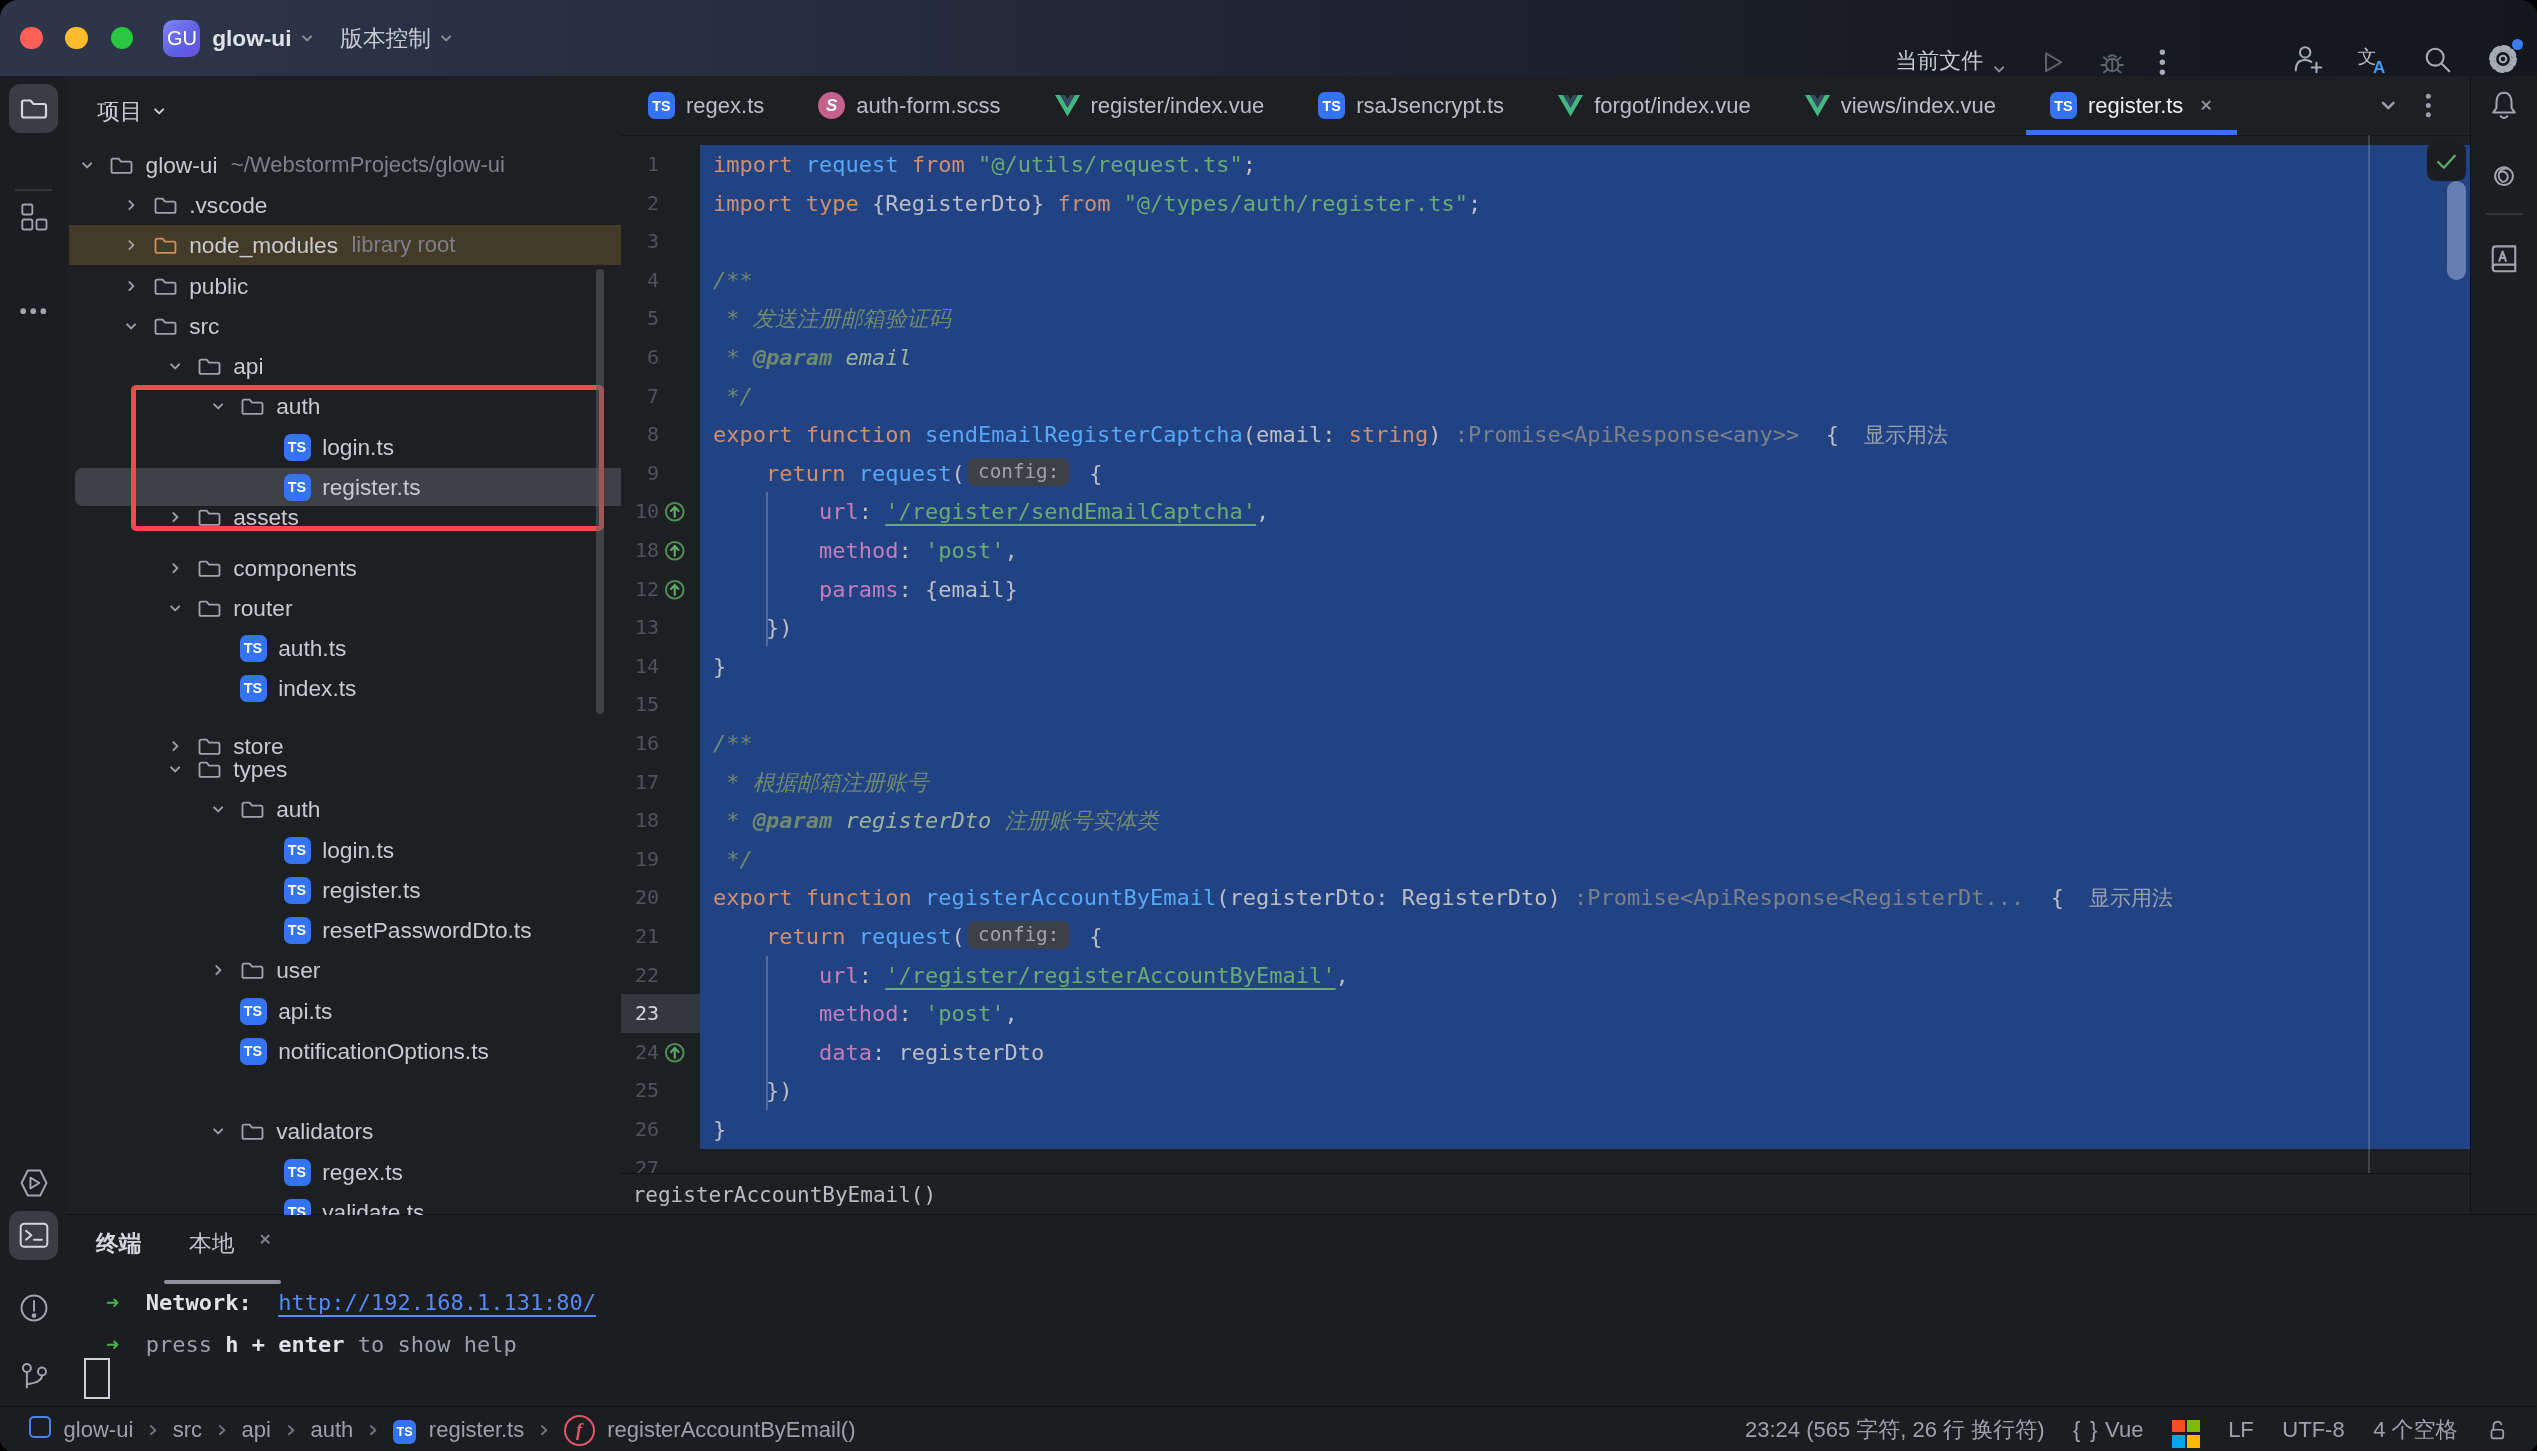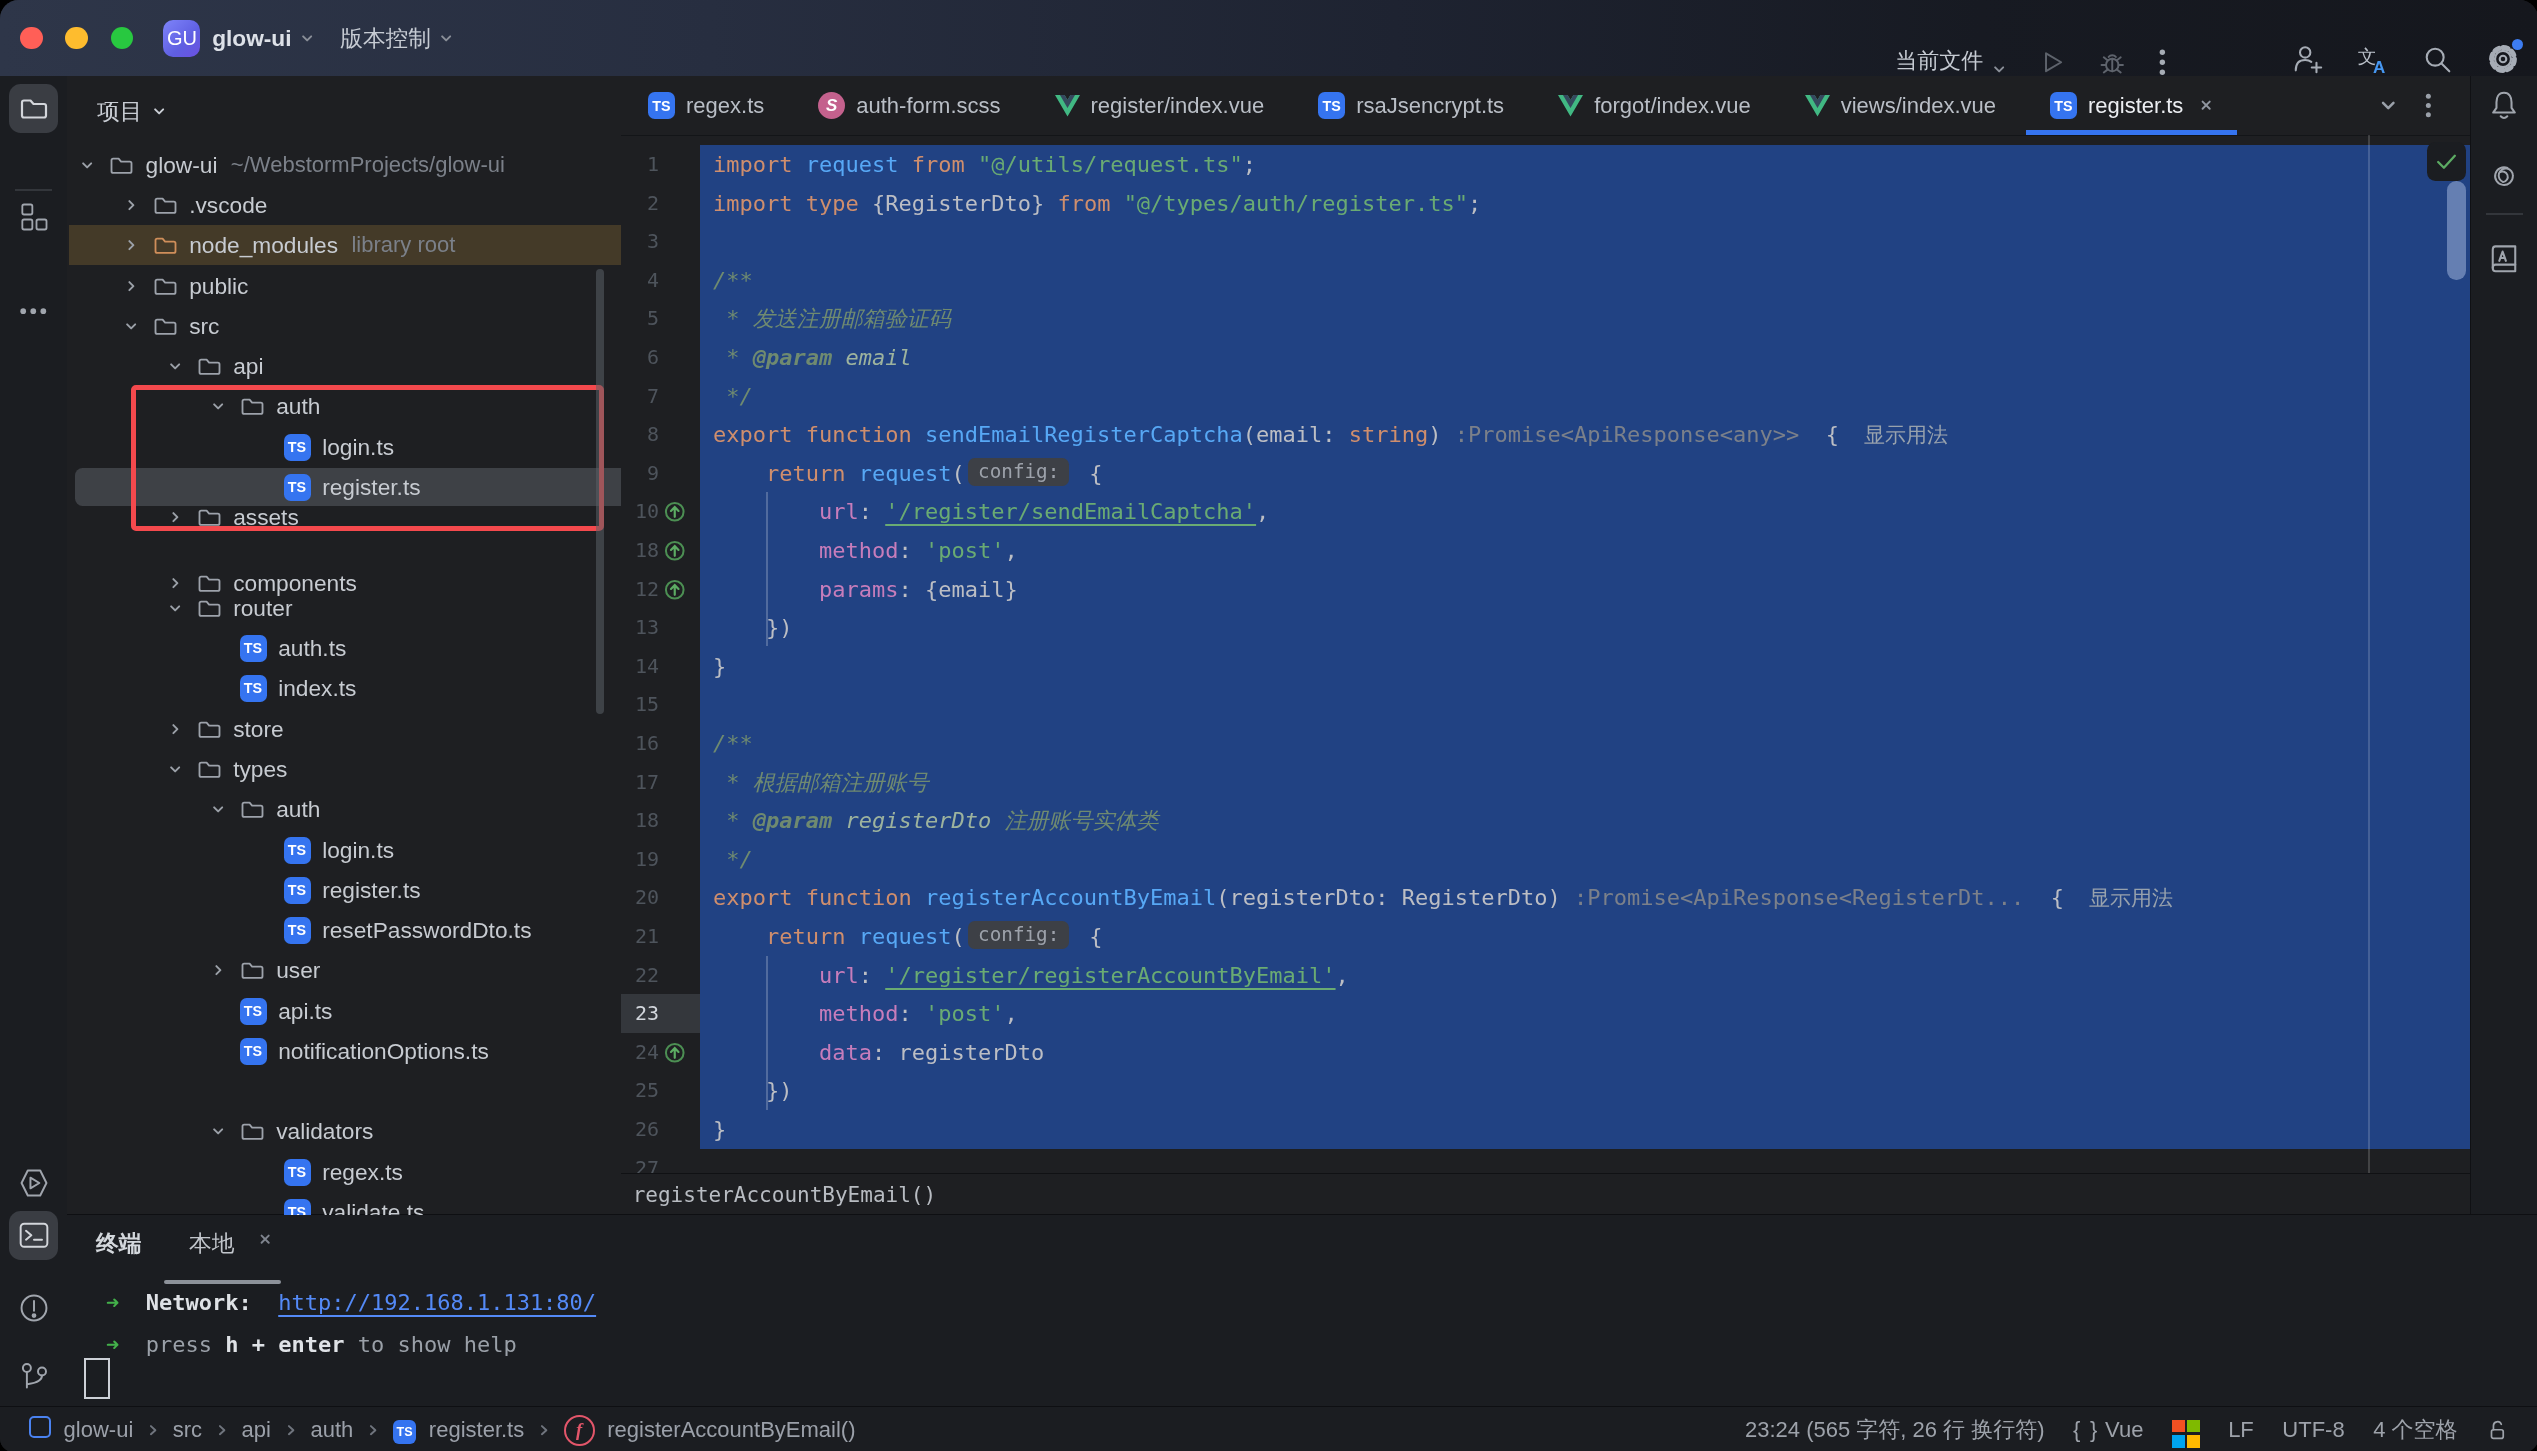--- a/index.html
+++ b/index.html
@@ -387,21 +387,21 @@
               <path class="stroke" d="M6 3.5 L10.5 8 L6 12.5"></path>
             </svg>
           </span>
           <span class="ficon">
             <svg class="i30" viewBox="0 0 30 26">
               <path class="stroke" d="M3 7 Q3 5 5 5 L11.5 5 L14.5 8.5 L25 8.5 Q27 8.5 27 10.5 L27 20 Q27 22 25 22 L5 22 Q3 22 3 20 Z"></path>
             </svg>
           </span>
           <span>assets</span>
         </div>
-        <div class="trow" style="top: 487px; padding-left: 101px;">
+        <div class="trow" style="top: 472px; padding-left: 101px;">
           <span class="chev">
             <svg class="i16" viewBox="0 0 16 16">
               <path class="stroke" d="M6 3.5 L10.5 8 L6 12.5"></path>
             </svg>
           </span>
           <span class="ficon">
             <svg class="i30" viewBox="0 0 30 26">
               <path class="stroke" d="M3 7 Q3 5 5 5 L11.5 5 L14.5 8.5 L25 8.5 Q27 8.5 27 10.5 L27 20 Q27 22 25 22 L5 22 Q3 22 3 20 Z"></path>
             </svg>
           </span>
@@ -427,21 +427,21 @@
           </span>
           <span>auth.ts</span>
         </div>
         <div class="trow" style="top: 592px; padding-left: 144px;">
           <span class="chev"></span>
           <span class="ficon">
             <span class="fico ts">TS</span>
           </span>
           <span>index.ts</span>
         </div>
-        <div class="trow" style="top: 633px; padding-left: 101px;">
+        <div class="trow" style="top: 650px; padding-left: 101px;">
           <span class="chev">
             <svg class="i16" viewBox="0 0 16 16">
               <path class="stroke" d="M6 3.5 L10.5 8 L6 12.5"></path>
             </svg>
           </span>
           <span class="ficon">
             <svg class="i30" viewBox="0 0 30 26">
               <path class="stroke" d="M3 7 Q3 5 5 5 L11.5 5 L14.5 8.5 L25 8.5 Q27 8.5 27 10.5 L27 20 Q27 22 25 22 L5 22 Q3 22 3 20 Z"></path>
             </svg>
           </span>

